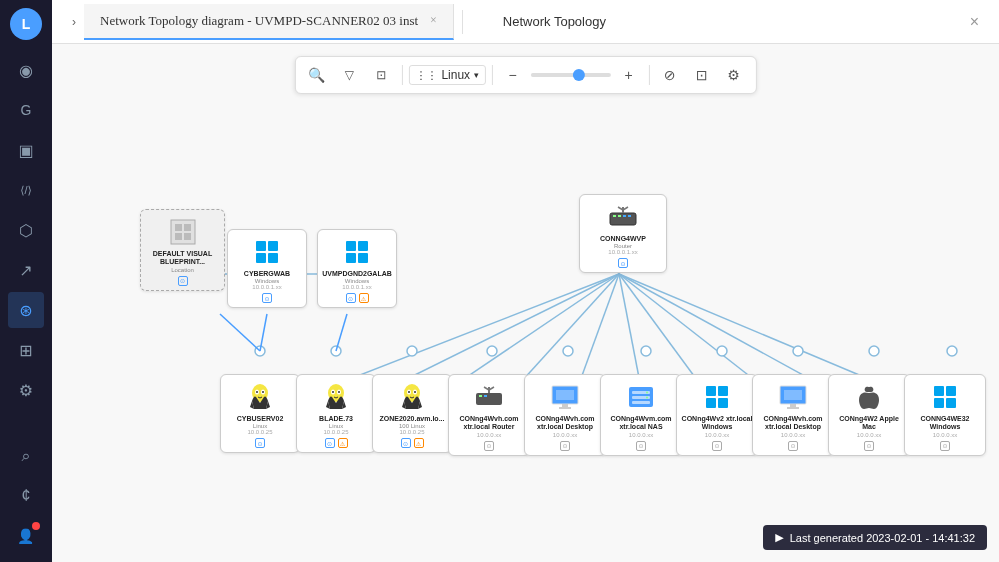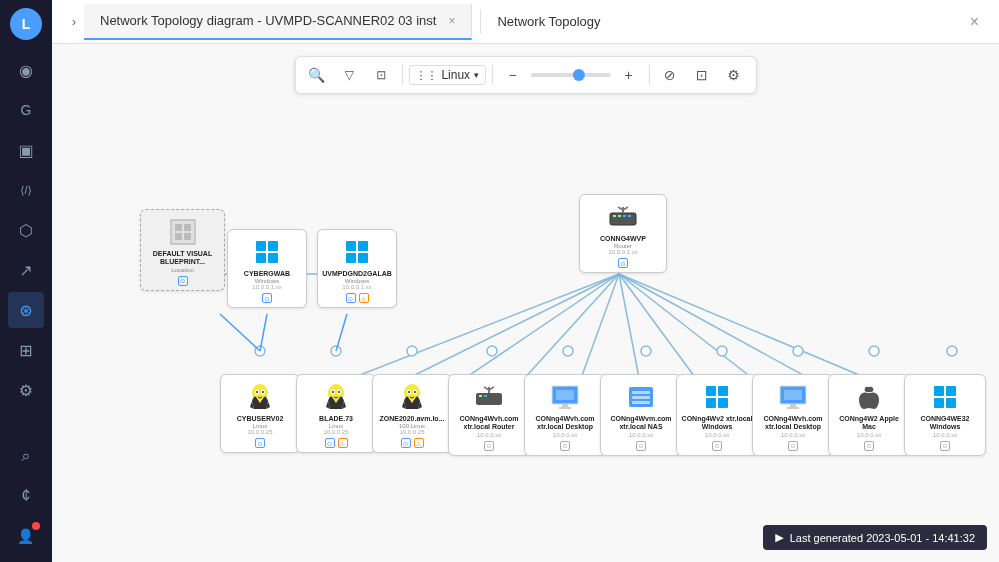--- a/index.html
+++ b/index.html
@@ -79,36 +79,38 @@
       display: flex;
       align-items: center;
       padding: 0 16px;
       height: 36px;
       font-size: 13px;
       color: #333;
       border-right: 1px solid #e0e0e0;
       cursor: pointer;
       white-space: nowrap;
       gap: 8px;
+      font-family: Liberation Serif, serif;
     }
     .tab-item.active {
       background: #f5f5f5;
       border-bottom: 2px solid #4a9eff;
     }
     .tab-separator {
       width: 1px;
       height: 24px;
       background: #e0e0e0;
       margin: 0 8px;
     }
     .tab-section-label {
       font-size: 13px;
       color: #333;
       font-weight: 500;
       padding: 0 8px;
+      margin-left: 24px;
     }
     .tab-close {
       color: #999;
       font-size: 12px;
       cursor: pointer;
       margin-left: 4px;
     }
     .tab-spacer { flex: 1; }
 
     
@@ -658,17 +660,17 @@
       </div>
       <div class="node-title">CONNG4WE32 Windows</div>
       <div class="node-ip">10.0.0.xx</div>
       <div class="node-indicator">
         <div class="indicator-dot gray">⊙</div>
       </div>
     </div>
 
     <div class="status-bar">
       <span>▶</span>
-      <span>Last generated 2023-05-01 - 14:41:32</span>
+      <span>Last generated 2023-02-01 - 14:41:32</span>
     </div>
 
   </div>
 </div>
 
 </body></html>

